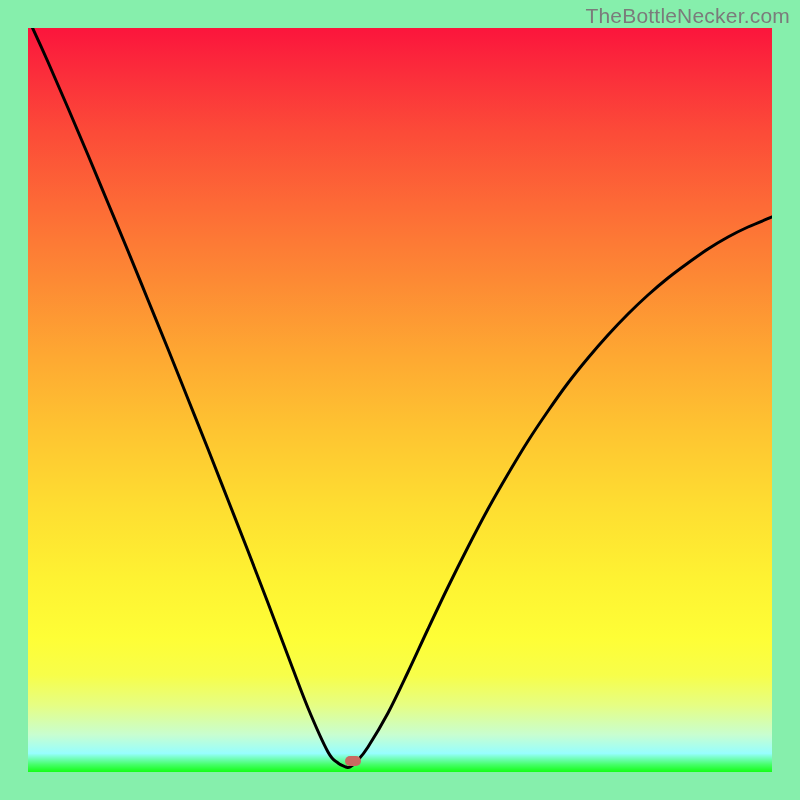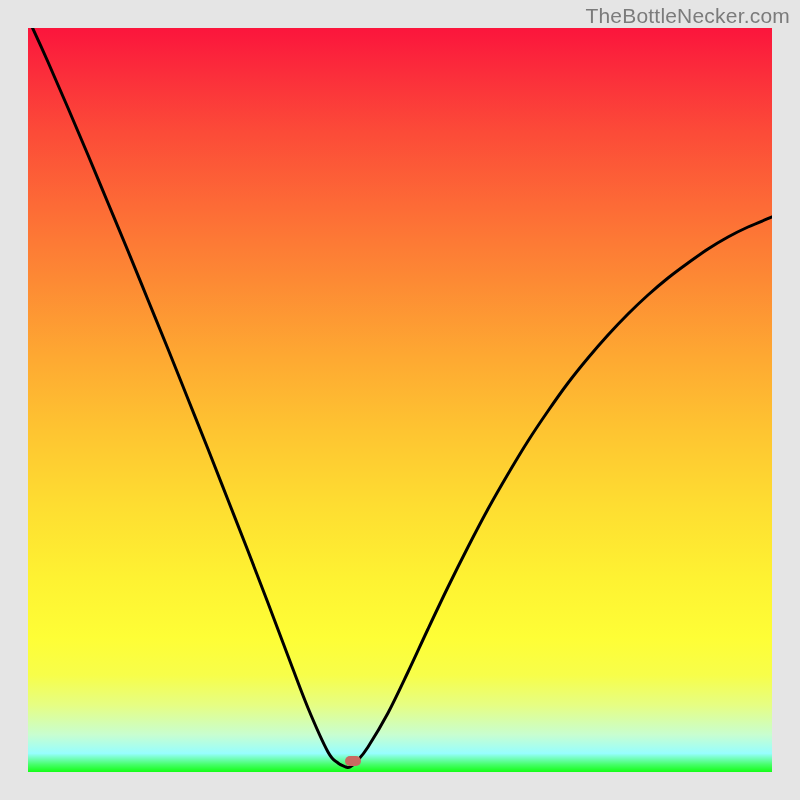--- a/index.html
+++ b/index.html
@@ -10,21 +10,21 @@
     background: #000;
     font-family: Arial, Helvetica, sans-serif;
     overflow: hidden;
   }
   .frame {
     position: absolute;
     left: 0;
     top: 0;
     width: 800px;
     height: 800px;
-    background: #e5e5e5;
+    background: #86efac;
   }
   .plot {
     position: absolute;
     left: 28px;
     top: 28px;
     width: 744px;
     height: 744px;
     overflow: hidden;
   }
   .gradient {

